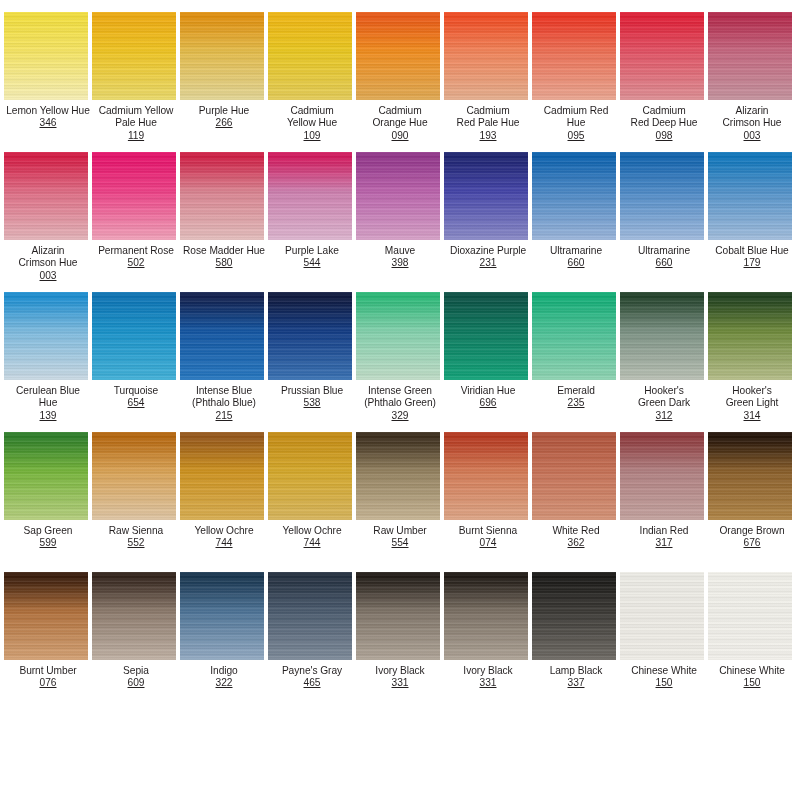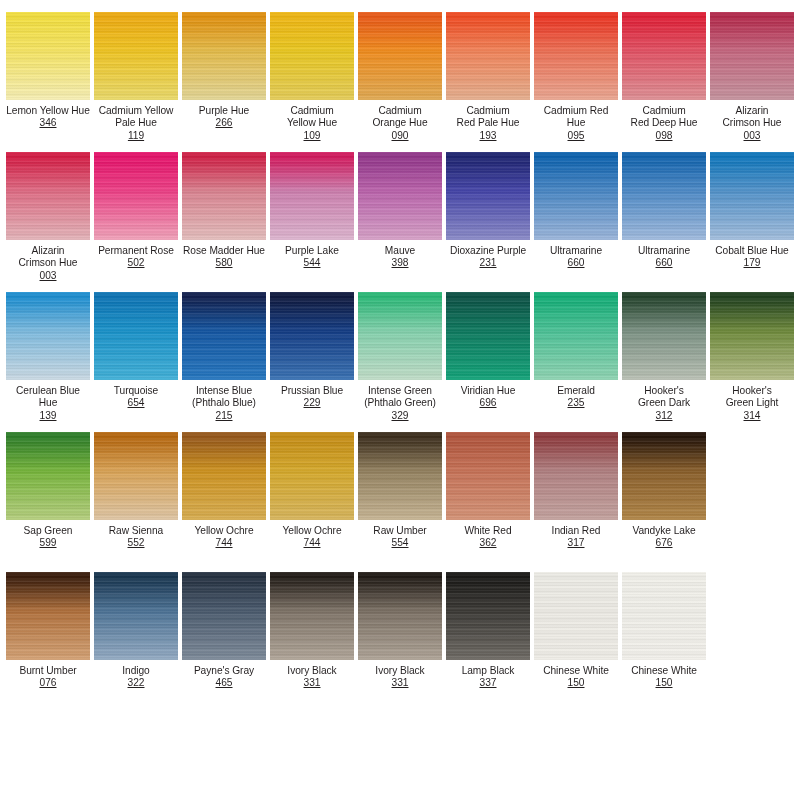--- a/index.html
+++ b/index.html
@@ -27,21 +27,21 @@
     display: flex;
     flex-direction: row;
     height: 140px;
     width: 792px;
   }
   .swatch-cell {
     width: 88px;
     margin-right: 0px;
     display: flex;
     flex-direction: column;
-    align-items: center;
+    align-items: flex-start;
   }
   .swatch-chip {
     width: 84px;
     height: 88px;
     margin-top: 8px;
     position: relative;
     background: #ccc;
   }
   .swatch-chip .texture {
     position: absolute;
@@ -274,21 +274,21 @@
         <div class="swatch-label">Intense Blue
 (Phthalo Blue)</div>
         <div class="swatch-code">215</div>
       </div>
       <div class="swatch-cell">
         <div class="swatch-chip" style="background: linear-gradient(rgb(16, 26, 63) 0%, rgb(16, 26, 63) 6%, rgb(20, 61, 133) 45%, rgb(58, 114, 179) 100%);">
           <div class="texture"></div>
           <div class="texture2"></div>
         </div>
         <div class="swatch-label">Prussian Blue</div>
-        <div class="swatch-code">229</div>
+        <div class="swatch-code">538</div>
       </div>
       <div class="swatch-cell">
         <div class="swatch-chip" style="background: linear-gradient(rgb(43, 184, 119) 0%, rgb(43, 184, 119) 6%, rgb(131, 208, 172) 45%, rgb(192, 220, 199) 100%);">
           <div class="texture"></div>
           <div class="texture2"></div>
         </div>
         <div class="swatch-label">Intense Green
 (Phthalo Green)</div>
         <div class="swatch-code">329</div>
       </div>
@@ -362,52 +362,68 @@
       </div>
       <div class="swatch-cell">
         <div class="swatch-chip" style="background: linear-gradient(rgb(59, 45, 28) 0%, rgb(59, 45, 28) 6%, rgb(147, 129, 95) 45%, rgb(198, 180, 147) 100%);">
           <div class="texture"></div>
           <div class="texture2"></div>
         </div>
         <div class="swatch-label">Raw Umber</div>
         <div class="swatch-code">554</div>
       </div>
       <div class="swatch-cell">
+        <div class="swatch-chip" style="background: linear-gradient(rgb(181, 57, 32) 0%, rgb(181, 57, 32) 6%, rgb(211, 122, 85) 45%, rgb(221, 165, 134) 100%);">
+          <div class="texture"></div>
+          <div class="texture2"></div>
+        </div>
+        <div class="swatch-label">Burnt Sienna</div>
+        <div class="swatch-code">074</div>
+      </div>
+      <div class="swatch-cell">
         <div class="swatch-chip" style="background: linear-gradient(rgb(176, 84, 60) 0%, rgb(176, 84, 60) 6%, rgb(198, 114, 87) 45%, rgb(211, 146, 118) 100%);">
           <div class="texture"></div>
           <div class="texture2"></div>
         </div>
         <div class="swatch-label">White Red</div>
         <div class="swatch-code">362</div>
       </div>
       <div class="swatch-cell">
         <div class="swatch-chip" style="background: linear-gradient(rgb(141, 58, 61) 0%, rgb(141, 58, 61) 6%, rgb(176, 128, 129) 45%, rgb(195, 162, 158) 100%);">
           <div class="texture"></div>
           <div class="texture2"></div>
         </div>
         <div class="swatch-label">Indian Red</div>
         <div class="swatch-code">317</div>
       </div>
       <div class="swatch-cell">
         <div class="swatch-chip" style="background: linear-gradient(rgb(36, 20, 9) 0%, rgb(36, 20, 9) 6%, rgb(138, 95, 43) 45%, rgb(176, 133, 71) 100%);">
           <div class="texture"></div>
           <div class="texture2"></div>
         </div>
-        <div class="swatch-label">Vandyke Lake</div>
+        <div class="swatch-label">Orange Brown</div>
         <div class="swatch-code">676</div>
       </div>
     </div>
     <div class="swatch-row">
       <div class="swatch-cell">
         <div class="swatch-chip" style="background: linear-gradient(rgb(58, 29, 12) 0%, rgb(58, 29, 12) 6%, rgb(176, 112, 60) 45%, rgb(211, 161, 116) 100%);">
           <div class="texture"></div>
           <div class="texture2"></div>
         </div>
         <div class="swatch-label">Burnt Umber</div>
         <div class="swatch-code">076</div>
+      </div>
+      <div class="swatch-cell">
+        <div class="swatch-chip" style="background: linear-gradient(rgb(51, 36, 28) 0%, rgb(51, 36, 28) 6%, rgb(140, 122, 108) 45%, rgb(192, 177, 164) 100%);">
+          <div class="texture"></div>
+          <div class="texture2"></div>
+        </div>
+        <div class="swatch-label">Sepia</div>
+        <div class="swatch-code">609</div>
       </div>
       <div class="swatch-cell">
         <div class="swatch-chip" style="background: linear-gradient(rgb(24, 53, 79) 0%, rgb(24, 53, 79) 6%, rgb(77, 115, 150) 45%, rgb(147, 170, 194) 100%);">
           <div class="texture"></div>
           <div class="texture2"></div>
         </div>
         <div class="swatch-label">Indigo</div>
         <div class="swatch-code">322</div>
       </div>
       <div class="swatch-cell">

